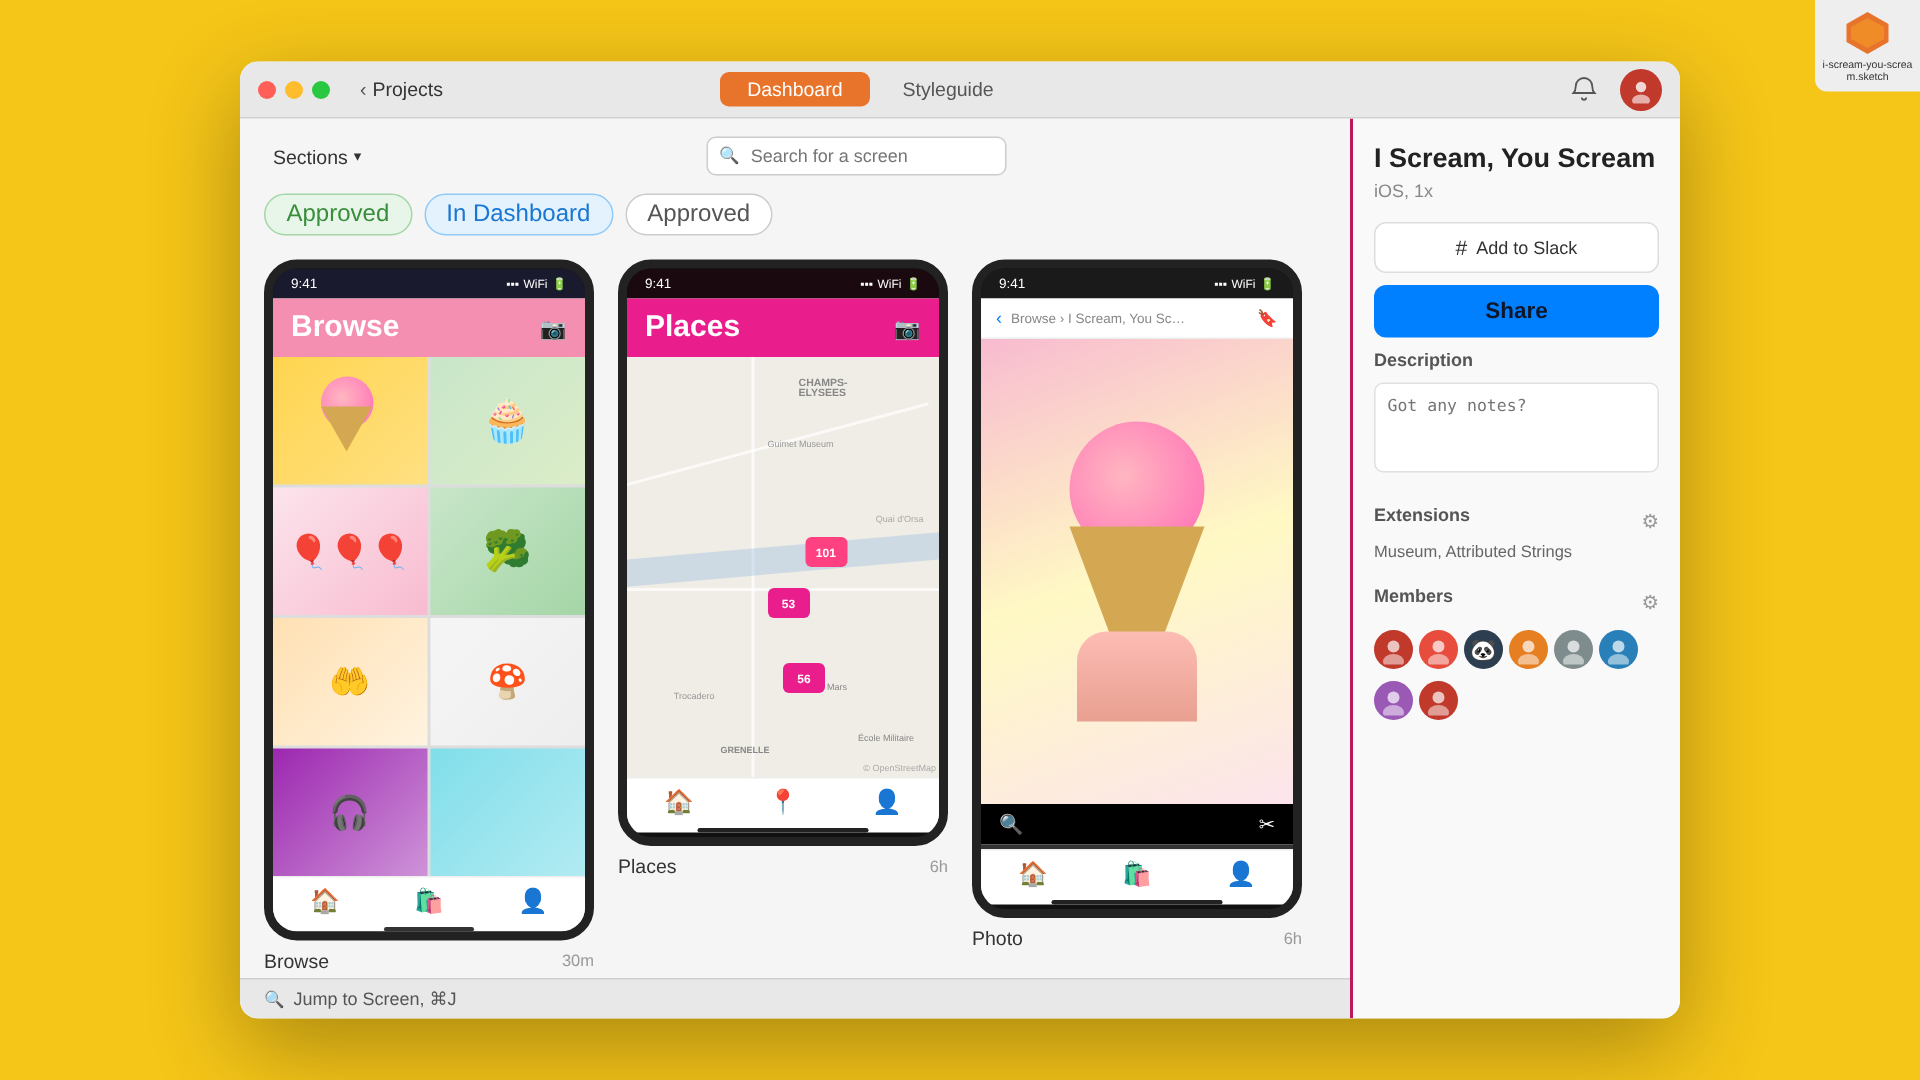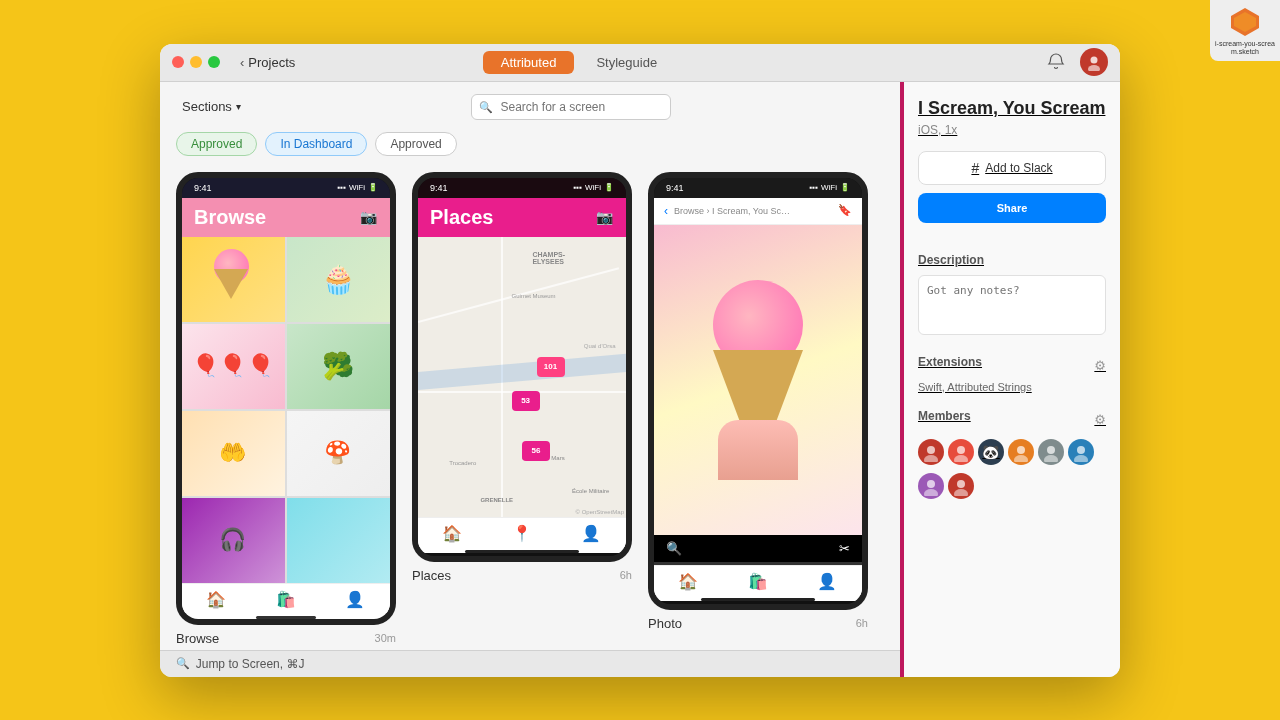--- a/index.html
+++ b/index.html
@@ -173,21 +173,21 @@
 
     
     .filter-chips {
       padding: 4px 16px 8px;
       display: flex;
       gap: 8px;
     }
     .chip {
       padding: 4px 14px;
       border-radius: 14px;
-      font-size: 12px;
+      font-size: 16px;
       font-weight: 500;
       cursor: pointer;
       border: 1px solid #ccc;
       background: white;
       color: #555;
     }
     .chip.active-approved { background: #e8f5e9; border-color: #a5d6a7; color: #388e3c; }
     .chip.active-progress { background: #e3f2fd; border-color: #90caf9; color: #1976d2; }
 
     
@@ -429,25 +429,24 @@
     }
     .screen-time {
       font-size: 11px;
       color: #999;
     }
 
     
     .right-panel {
       width: 220px;
       background: #f9f9f9;
-      border-left: 4px solid #be185d;
+      border-left: 2px solid #be185d;
       padding: 16px 14px;
       overflow-y: auto;
       flex-shrink: 0;
-      text-decoration: underline;
     }
     .panel-title {
       font-size: 18px;
       font-weight: 600;
       color: #222;
       margin-bottom: 4px;
     }
     .panel-subtitle {
       font-size: 12px;
       color: #888;
@@ -468,25 +467,25 @@
       justify-content: center;
       gap: 6px;
       margin-bottom: 8px;
     }
     .share-btn {
       width: 100%;
       padding: 9px;
       background: #0080ff;
       border: none;
       border-radius: 8px;
-      font-size: 11px;
-      color: #ffffff;
+      font-size: 15px;
+      color: #0f172a;
       cursor: pointer;
       font-weight: 600;
-      margin-bottom: 30px;
+      margin-bottom: 8px;
     }
 
     .section-label {
       font-size: 12px;
       font-weight: 600;
       color: #555;
       margin-bottom: 8px;
     }
     .notes-area {
       width: 100%;
@@ -569,21 +568,21 @@
     <div class="traffic-lights">
       <div class="traffic-light tl-red"></div>
       <div class="traffic-light tl-yellow"></div>
       <div class="traffic-light tl-green"></div>
     </div>
     <div class="titlebar-nav">
       <span style="color:#555;font-size:13px;">‹</span>
       <span style="font-size:13px;color:#333;cursor:pointer;">Projects</span>
     </div>
     <div class="titlebar-tabs">
-      <button class="tab-btn active">Attributed</button>
+      <button class="tab-btn active">Dashboard</button>
       <button class="tab-btn">Styleguide</button>
     </div>
     <div class="titlebar-right">
       <div class="bell-icon">
         <svg width="18" height="18" viewBox="0 0 18 18" fill="none">
           <path d="M9 1a5.5 5.5 0 0 0-5.5 5.5c0 3-1.5 4.5-1.5 4.5h14s-1.5-1.5-1.5-4.5A5.5 5.5 0 0 0 9 1z" stroke="#555" stroke-width="1.2" fill="none"></path>
           <path d="M7.5 14a1.5 1.5 0 0 0 3 0" stroke="#555" stroke-width="1.2" fill="none"></path>
         </svg>
       </div>
       <div class="avatar-icon" style="background:#c0392b;display:flex;align-items:center;justify-content:center;">
@@ -795,21 +794,21 @@
       </button>
       <button class="share-btn">Share</button>
 
       <div class="section-label">Description</div>
       <textarea class="notes-area" placeholder="Got any notes?" style=""></textarea>
 
       <div class="extensions-row">
         <span class="section-label">Extensions</span>
         <span class="filter-icon">⚙</span>
       </div>
-      <div class="ext-value">Swift, Attributed Strings</div>
+      <div class="ext-value">Museum, Attributed Strings</div>
 
       <div class="members-row">
         <span class="section-label">Members</span>
         <span class="filter-icon">⚙</span>
       </div>
       <div class="member-avatars">
         <div class="m-avatar" style="background:#c0392b;">
           <svg width="20" height="20" viewBox="0 0 20 20">
               <circle cx="10" cy="8" r="4" fill="rgba(255,255,255,0.7)"></circle>
               <ellipse cx="10" cy="18" rx="7" ry="5" fill="rgba(255,255,255,0.5)"></ellipse>

